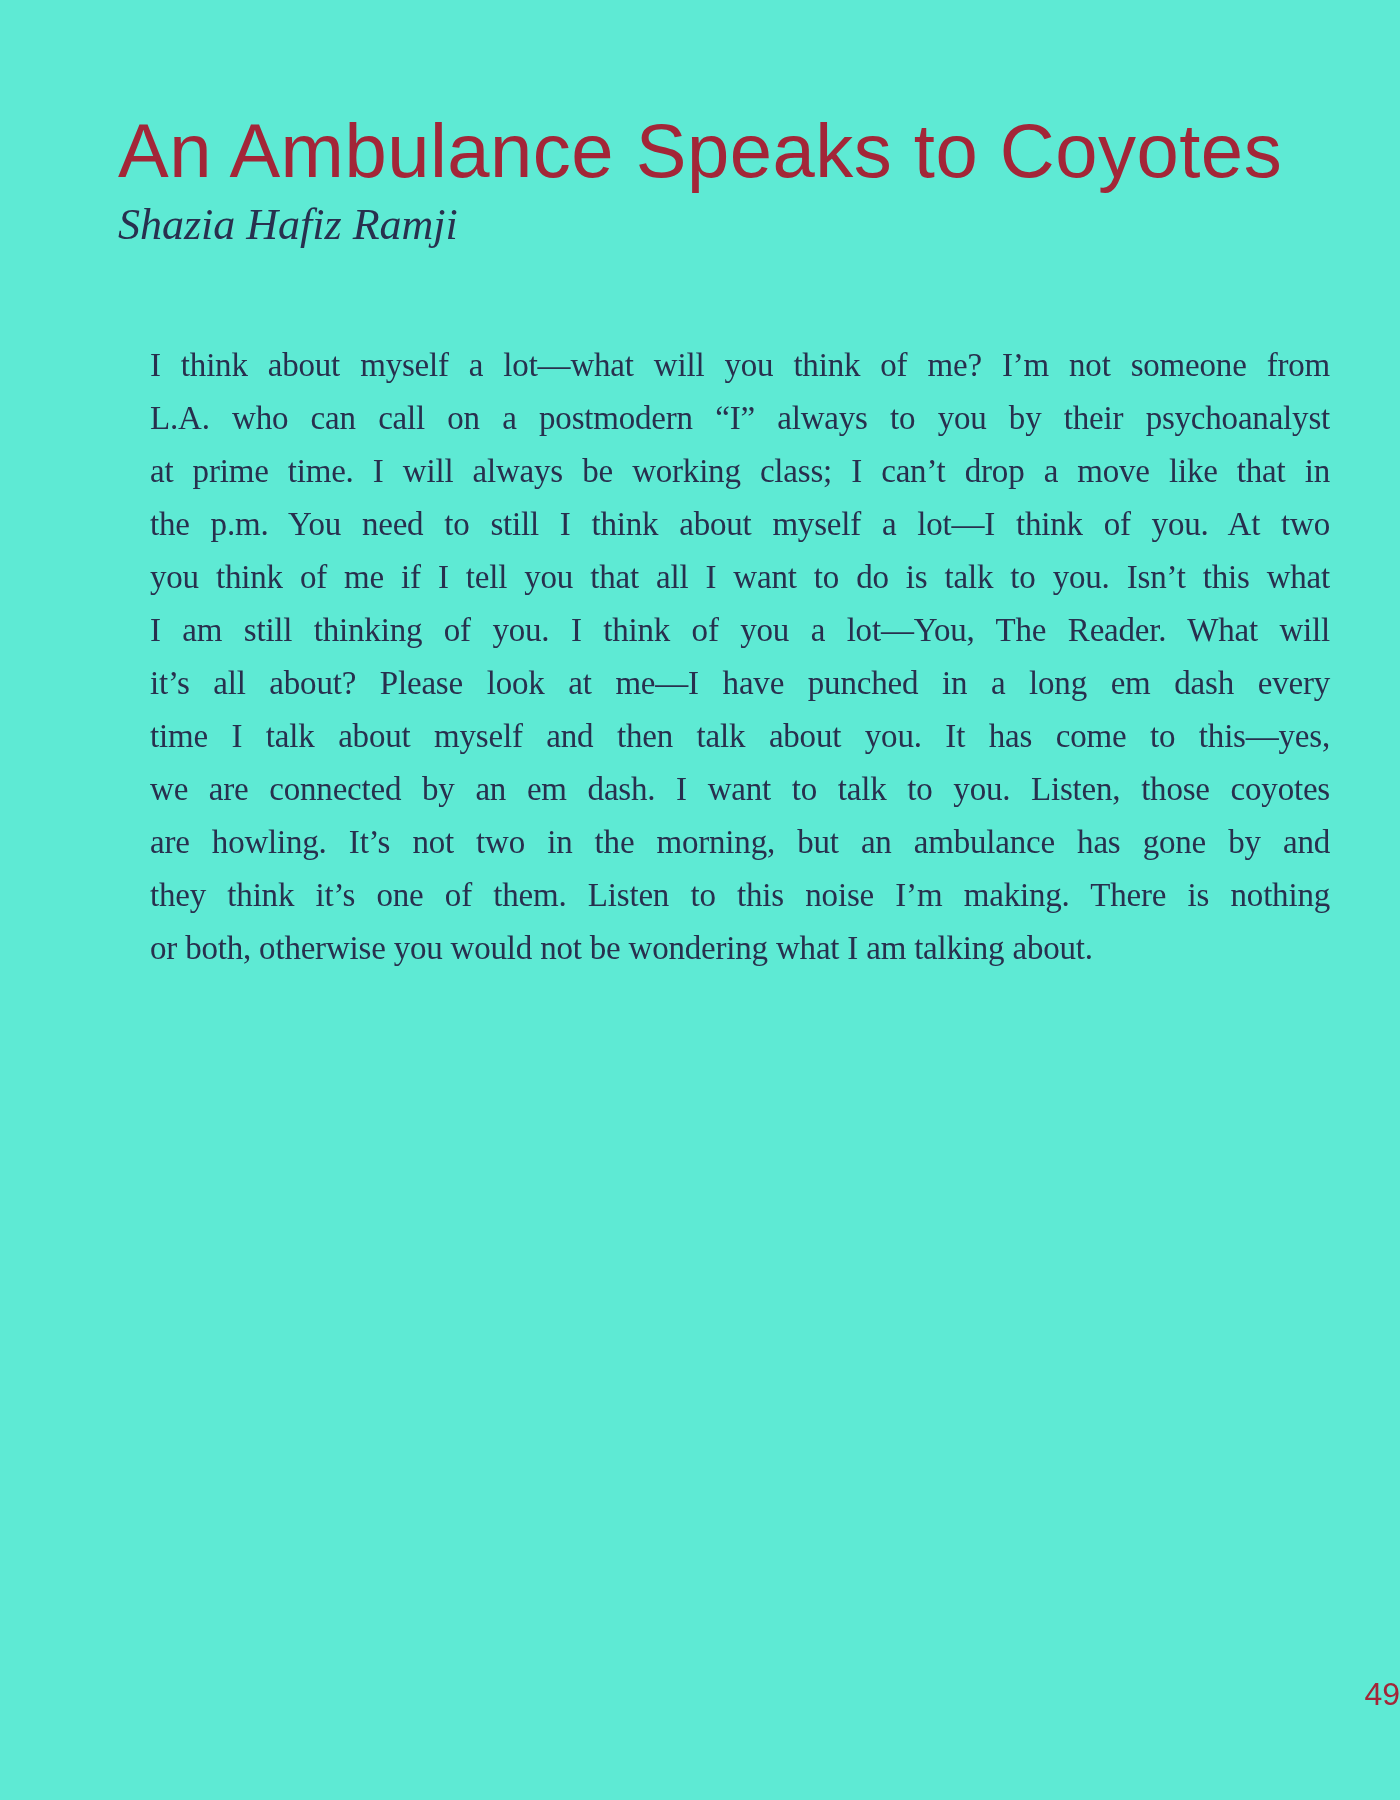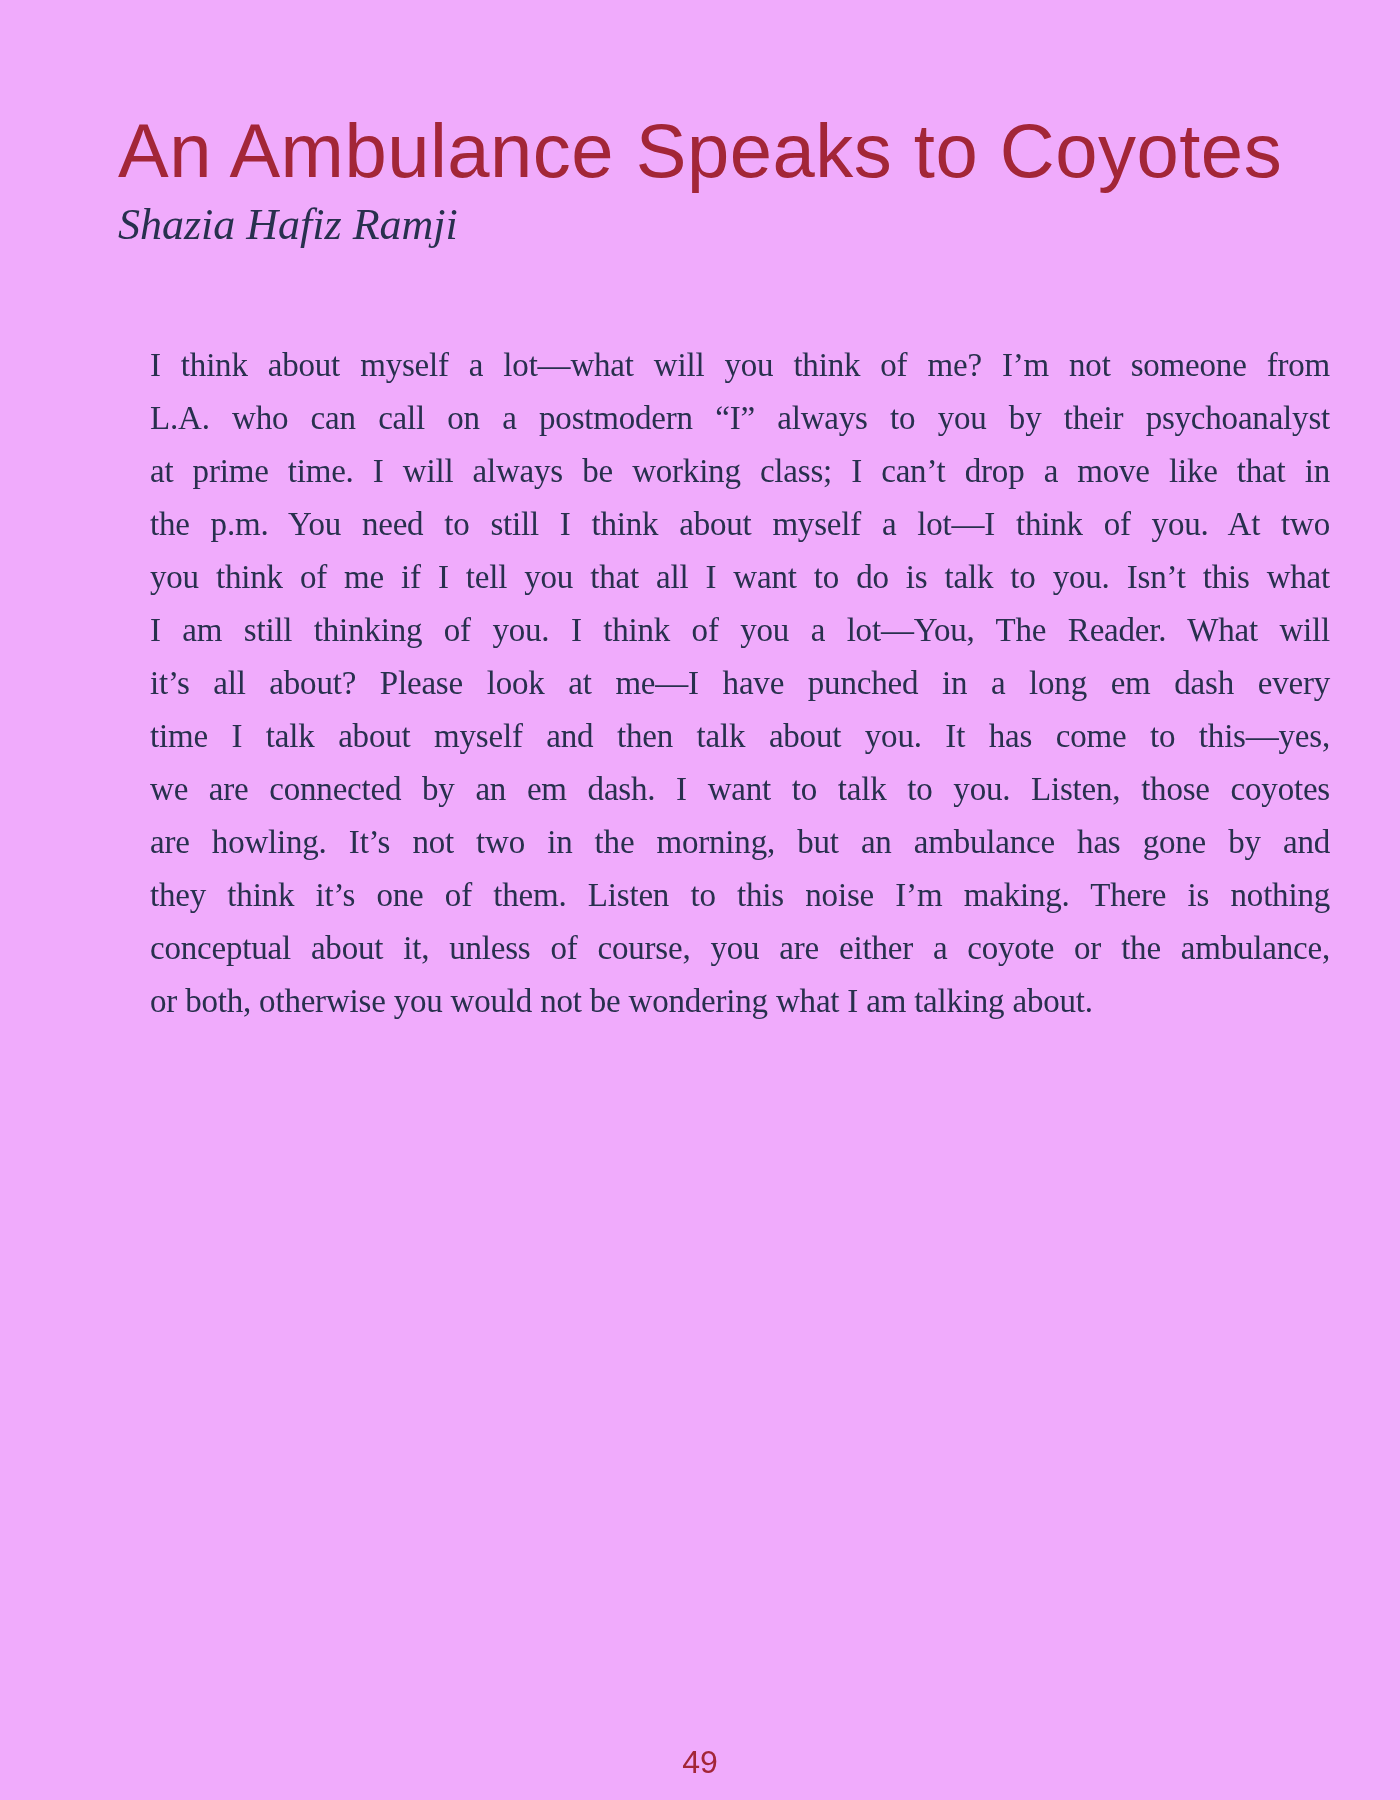--- a/index.html
+++ b/index.html
@@ -4,21 +4,21 @@
 <style>
   html, body {
     margin: 0;
     padding: 0;
     background: #ffffff;
   }
   .page {
     position: relative;
     width: 1400px;
     height: 1800px;
-    background: #f0abfc;
+    background: #5eead4;
     overflow: hidden;
     box-sizing: border-box;
     padding: 113px 70px 0 118px;
   }
   .title {
     margin: 0;
     font-family: "Liberation Sans", sans-serif;
     font-weight: 500;
     font-size: 76px;
     line-height: 76px;
@@ -51,22 +51,22 @@
     margin-left: 32px;
   }
   .line.last {
     text-align: left;
     text-align-last: left;
   }
   .folio {
     position: absolute;
     left: 0;
     right: 0;
-    top: 1746px;
-    text-align: center;
+    top: 1678px;
+    text-align: right;
   }
   .page-number {
     font-family: "Liberation Sans", sans-serif;
     font-size: 32px;
     line-height: 32px;
     color: #a32638;
   }
 </style>
 </head>
 <body>
@@ -83,21 +83,20 @@
     <div class="line">L.A. who can call on a postmodern “I” always to you by their psychoanalyst</div>
     <div class="line">at prime time. I will always be working class; I can’t drop a move like that in</div>
     <div class="line">the p.m. You need to still I think about myself a lot—I think of you. At two</div>
     <div class="line">you think of me if I tell you that all I want to do is talk to you. Isn’t this what</div>
     <div class="line">I am still thinking of you. I think of you a lot—You, The Reader. What will</div>
     <div class="line">it’s all about? Please look at me—I have punched in a long em dash every</div>
     <div class="line">time I talk about myself and then talk about you. It has come to this—yes,</div>
     <div class="line">we are connected by an em dash. I want to talk to you. Listen, those coyotes</div>
     <div class="line">are howling. It’s not two in the morning, but an ambulance has gone by and</div>
     <div class="line">they think it’s one of them. Listen to this noise I’m making. There is nothing</div>
-    <div class="line">conceptual about it, unless of course, you are either a coyote or the ambulance,</div>
     <div class="line last">or both, otherwise you would not be wondering what I am talking about.</div>
   </main>
 
   <footer class="folio">
     <span class="page-number">49</span>
   </footer>
 
 </div>
 
 </body></html>

